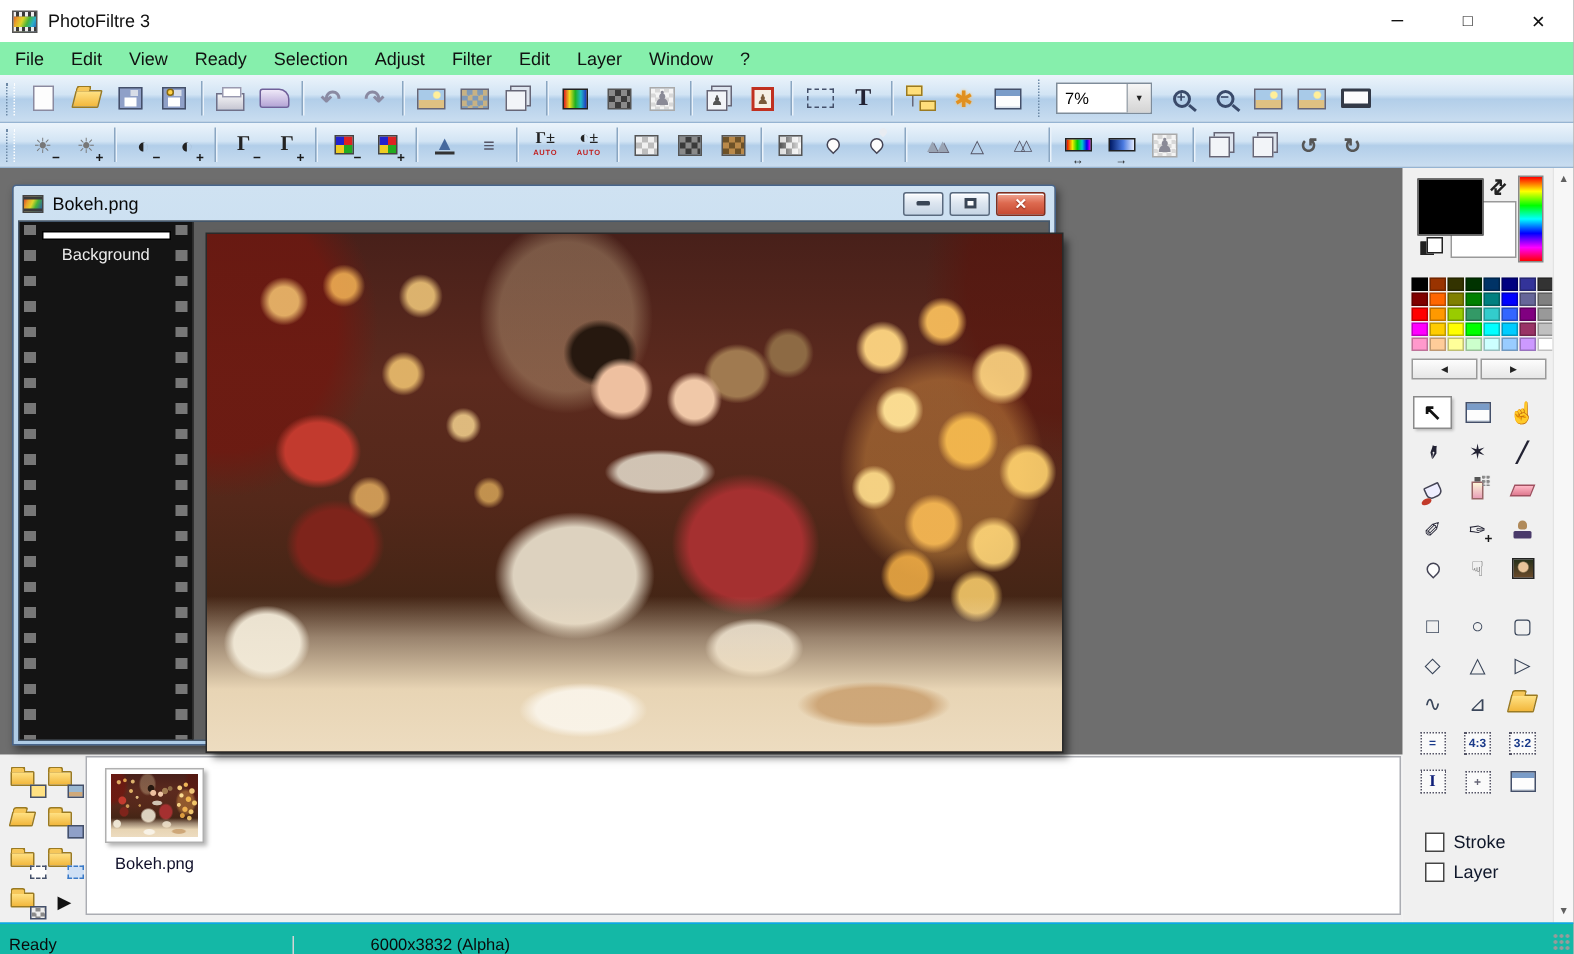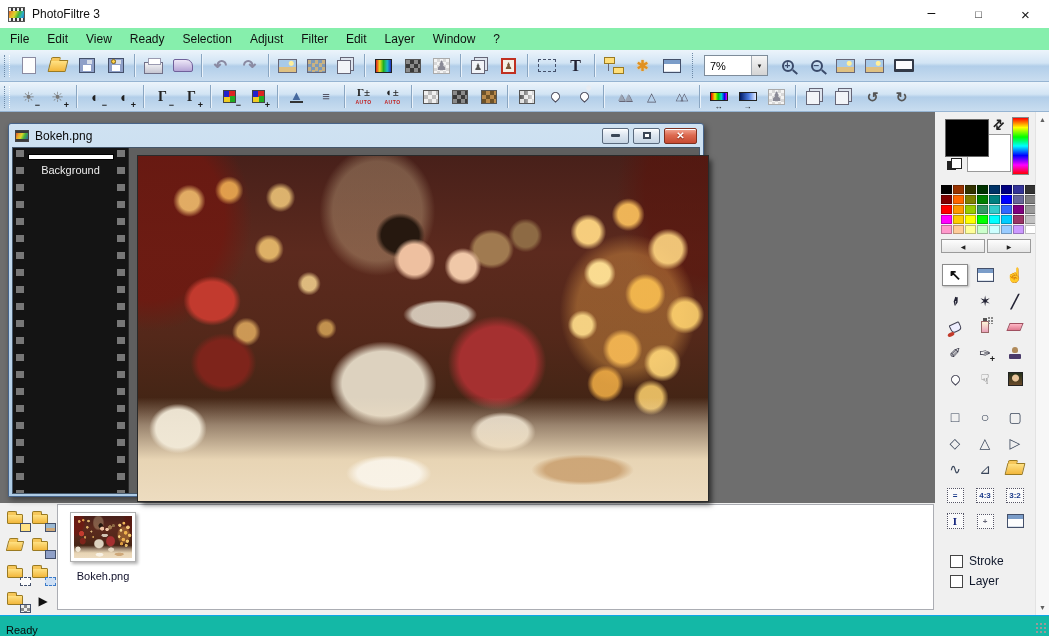--- a/index.html
+++ b/index.html
@@ -725,14 +725,15 @@
     </div>
     <div class="vscroll">
       <span>▲</span>
       <span>▼</span>
     </div>
   </div>
 </div>
 
 <div class="statusbar">
   <span class="sb1">Ready</span>
+  <span class="sb2">6000x3832 (Alpha)</span>
   <span class="grip-dots"></span>
 </div>
 
 </body></html>

